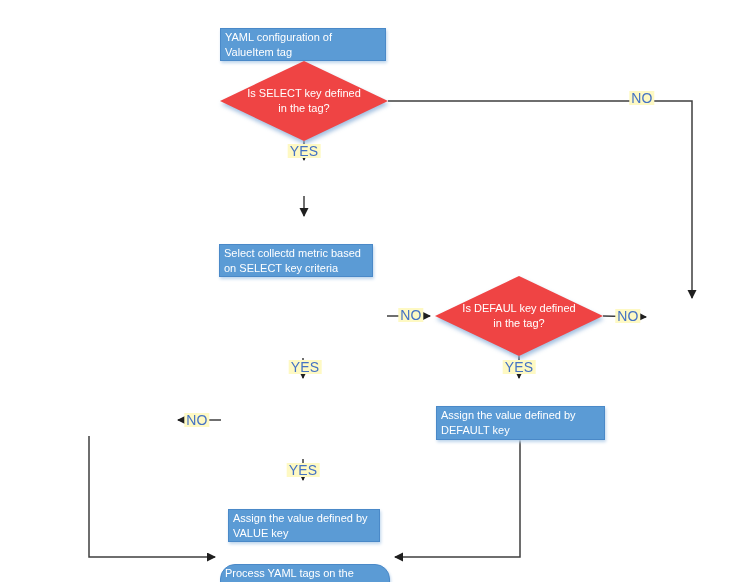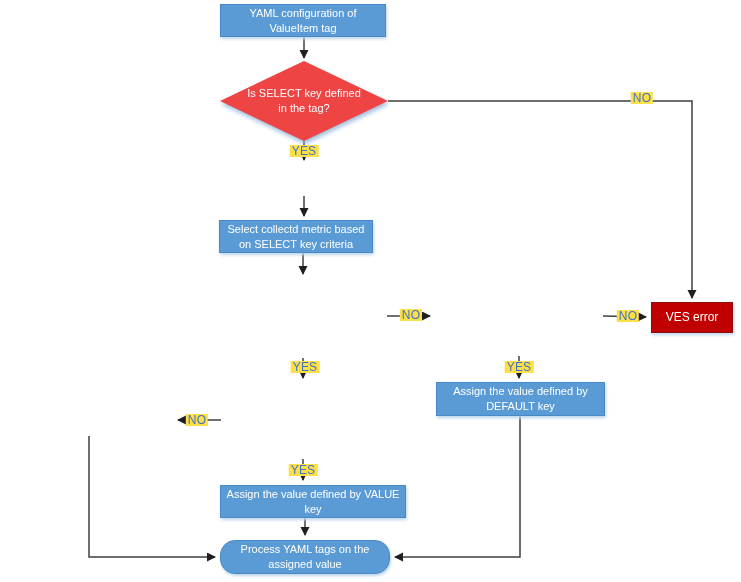--- a/index.html
+++ b/index.html
@@ -3,35 +3,35 @@
 <meta charset="utf-8">
 <style>
   html,body{margin:0;padding:0;background:#fff;}
   #canvas{
     position:relative;width:741px;height:582px;background:#ffffff;
     font-family:"Liberation Sans","DejaVu Sans",sans-serif;overflow:hidden;
   }
   #edges{position:absolute;left:0;top:0;width:741px;height:582px;z-index:1;}
   .box{
     position:absolute;z-index:2;display:flex;align-items:center;justify-content:center;
-    text-align:center;color:#fff;font-size:11px;line-height:1.35;
+    text-align:left;color:#fff;font-size:11px;line-height:1.35;
     background:#5B9BD5;border:1px solid #4A89C8;box-sizing:border-box;
-    box-shadow:1px 2px 3px 0 #bed5ec;padding:1px 4px;
+    box-shadow:1px 2px 3px 0 #bed5ec;padding:1px 4px;margin-top:24px;
   }
   .box.error{background:#C00000;border:1px solid #8F0E0E;font-size:12px;}
   .dwrap{position:absolute;z-index:2;filter:drop-shadow(1px 3px 2px rgba(145,180,218,.85));}
   .diamond{
     width:100%;height:100%;background:#ef4444;
     clip-path:polygon(50% 0,100% 50%,50% 100%,0 50%);
     display:flex;align-items:center;justify-content:center;text-align:center;
     color:#fff;font-size:11px;line-height:1.35;box-sizing:border-box;padding:0 26px;
   }
   .edge-label{
     position:absolute;z-index:3;transform:translate(-50%,-50%);
-    color:#4472C4;font-size:12px;line-height:1;background:#fde047;padding:0 2px;
+    color:#4472C4;font-size:14px;line-height:1;background:#fef9c3;padding:0 2px;
     letter-spacing:.2px;
   }
 </style>
 </head>
 <body>
 
 <div id="canvas">
 
   <svg id="edges" width="741" height="582" viewBox="0 0 741 582">
     <defs>
@@ -55,34 +55,36 @@
       <path d="M305,518 L305,535" marker-end="url(#arr)"></path>
       <path d="M89,436 L89,557 L215,557" marker-end="url(#arr)"></path>
     </g>
   </svg>
 
   <div class="box" style="left:220px;top:4px;width:166px;height:33px;">YAML configuration of ValueItem tag</div>
 
 
   <div class="box" style="left:219px;top:220px;width:154px;height:33px;">Select collectd metric based on SELECT key criteria</div>
 
-  <div class="box error" style="left:651px;top:302px;width:82px;height:31px;">VES error</div>
 
   <div class="box" style="left:436px;top:382px;width:169px;height:34px;">Assign the value defined by DEFAULT key</div>
 
 
-  <div class="box" style="left:220px;top:485px;width:186px;height:33px;">Assign the value defined by VALUE key</div>
+  <div class="box" style="left:228px;top:485px;width:152px;height:33px;">Assign the value defined by VALUE key</div>
 
   <div class="box" style="left:220px;top:540px;width:170px;height:34px;border-radius:15px;">Process YAML tags on the assigned value</div>
 
   <div class="dwrap" style="left:220px;top:61px;width:168px;height:80px;">
     <div class="diamond">Is SELECT key defined in the tag?</div>
   </div>
 
 
+  <div class="dwrap" style="left:435px;top:276px;width:168px;height:80px;">
+    <div class="diamond">Is DEFAUL key defined in the tag?</div>
+  </div>
 
 
   <span class="edge-label" style="left:304px;top:151px;">YES</span>
   <span class="edge-label" style="left:642px;top:98px;">NO</span>
   <span class="edge-label" style="left:411px;top:315px;">NO</span>
   <span class="edge-label" style="left:305px;top:367px;">YES</span>
   <span class="edge-label" style="left:628px;top:316px;">NO</span>
   <span class="edge-label" style="left:519px;top:367px;">YES</span>
   <span class="edge-label" style="left:197px;top:420px;">NO</span>
   <span class="edge-label" style="left:303px;top:470px;">YES</span>

